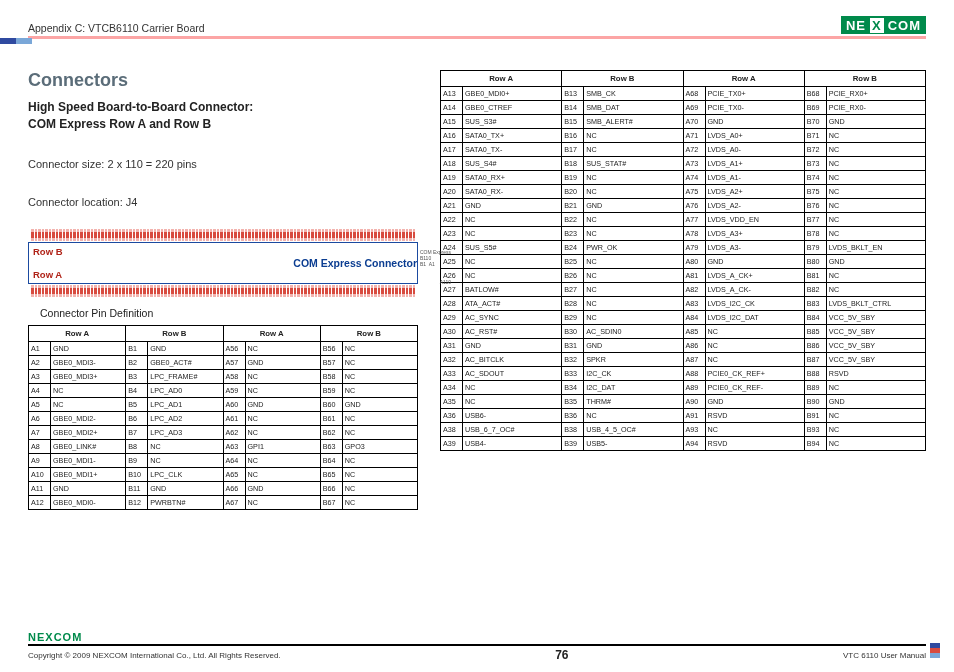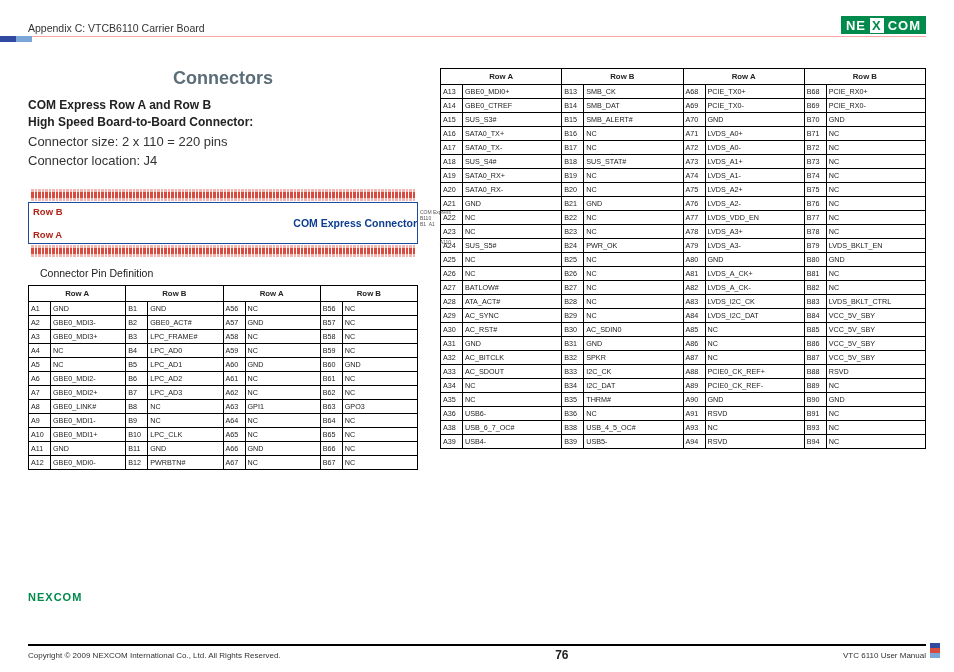--- a/index.html
+++ b/index.html
@@ -13,21 +13,21 @@
     position: relative;
     font-size: 11px;
   }
   .page {
     padding: 16px 28px 0 28px;
   }
   .header {
     display: flex;
     justify-content: space-between;
     align-items: flex-end;
-    border-bottom: 1px solid #fca5a5;
+    border-bottom: 3px solid #fca5a5;
     padding-bottom: 2px;
   }
   .header-left { font-size: 10.5px; color: #333; }
   .logo {
     display: flex;
     align-items: center;
     background: #008a4b;
     padding: 2px 2px;
     height: 18px;
   }
@@ -60,29 +60,28 @@
     gap: 22px;
     margin-top: 26px;
   }
   .left-col { width: 390px; flex: none; }
   .right-col { flex: 1; }
   h2.title {
     margin: 0 0 8px 0;
     font-size: 18px;
     color: #5b6d79;
     font-weight: bold;
-    text-align: center;
   }
   .subhead {
     font-size: 12px;
     font-weight: bold;
     color: #222;
     line-height: 1.45;
   }
-  .meta { font-size: 13px; color: #333; margin-top: 0; line-height: 1.5; }
+  .meta { font-size: 11px; color: #333; margin-top: 22px; line-height: 1.5; }
 
   
   .diagram {
     margin: 18px 0 10px 0;
     position: relative;
     width: 390px;
   }
   .pinrow {
     height: 12px;
     display: flex;
@@ -156,21 +155,20 @@
     left: 28px; right: 28px; bottom: 10px;
   }
   .footer-line {
     border-top: 2px solid #000;
     display: flex;
     justify-content: space-between;
     align-items: center;
     font-size: 8px;
     color: #333;
     padding-top: 2px;
-    margin-top: 40px;
   }
   .footer-logo {
     display:inline-flex; align-items:center; background:none; margin-bottom:1px;
   }
   .footer-logo .lb { color:#008a4b; font-weight:bold; font-size:11px; letter-spacing:1px;}
   .footer-logo .lx { color:#008a4b; }
   .page-num {
     font-weight: bold; font-size: 12px; color:#222;
   }
   .side-tabs {
@@ -193,22 +191,22 @@
   </div>
   <div class="tab-notches">
     <div style="background:#2f4aa0"></div>
       <div style="background:#7aa7d8"></div>
   </div>
 
   <div class="main">
 
     <div class="left-col">
       <h2 class="title">Connectors</h2>
+      <div class="subhead">High Speed Board-to-Board Connector:</div>
       <div class="subhead">COM Express Row A and Row B</div>
-      <div class="subhead">High Speed Board-to-Board Connector:</div>
       <div class="meta">Connector size: 2 x 110 = 220 pins</div>
       <div class="meta">Connector location: J4</div>
 
       <div class="diagram">
         <div class="pinrow" id="pinrow-top">
             <div class="pin"></div>
             <div class="pin"></div>
             <div class="pin"></div>
             <div class="pin"></div>
             <div class="pin"></div>

